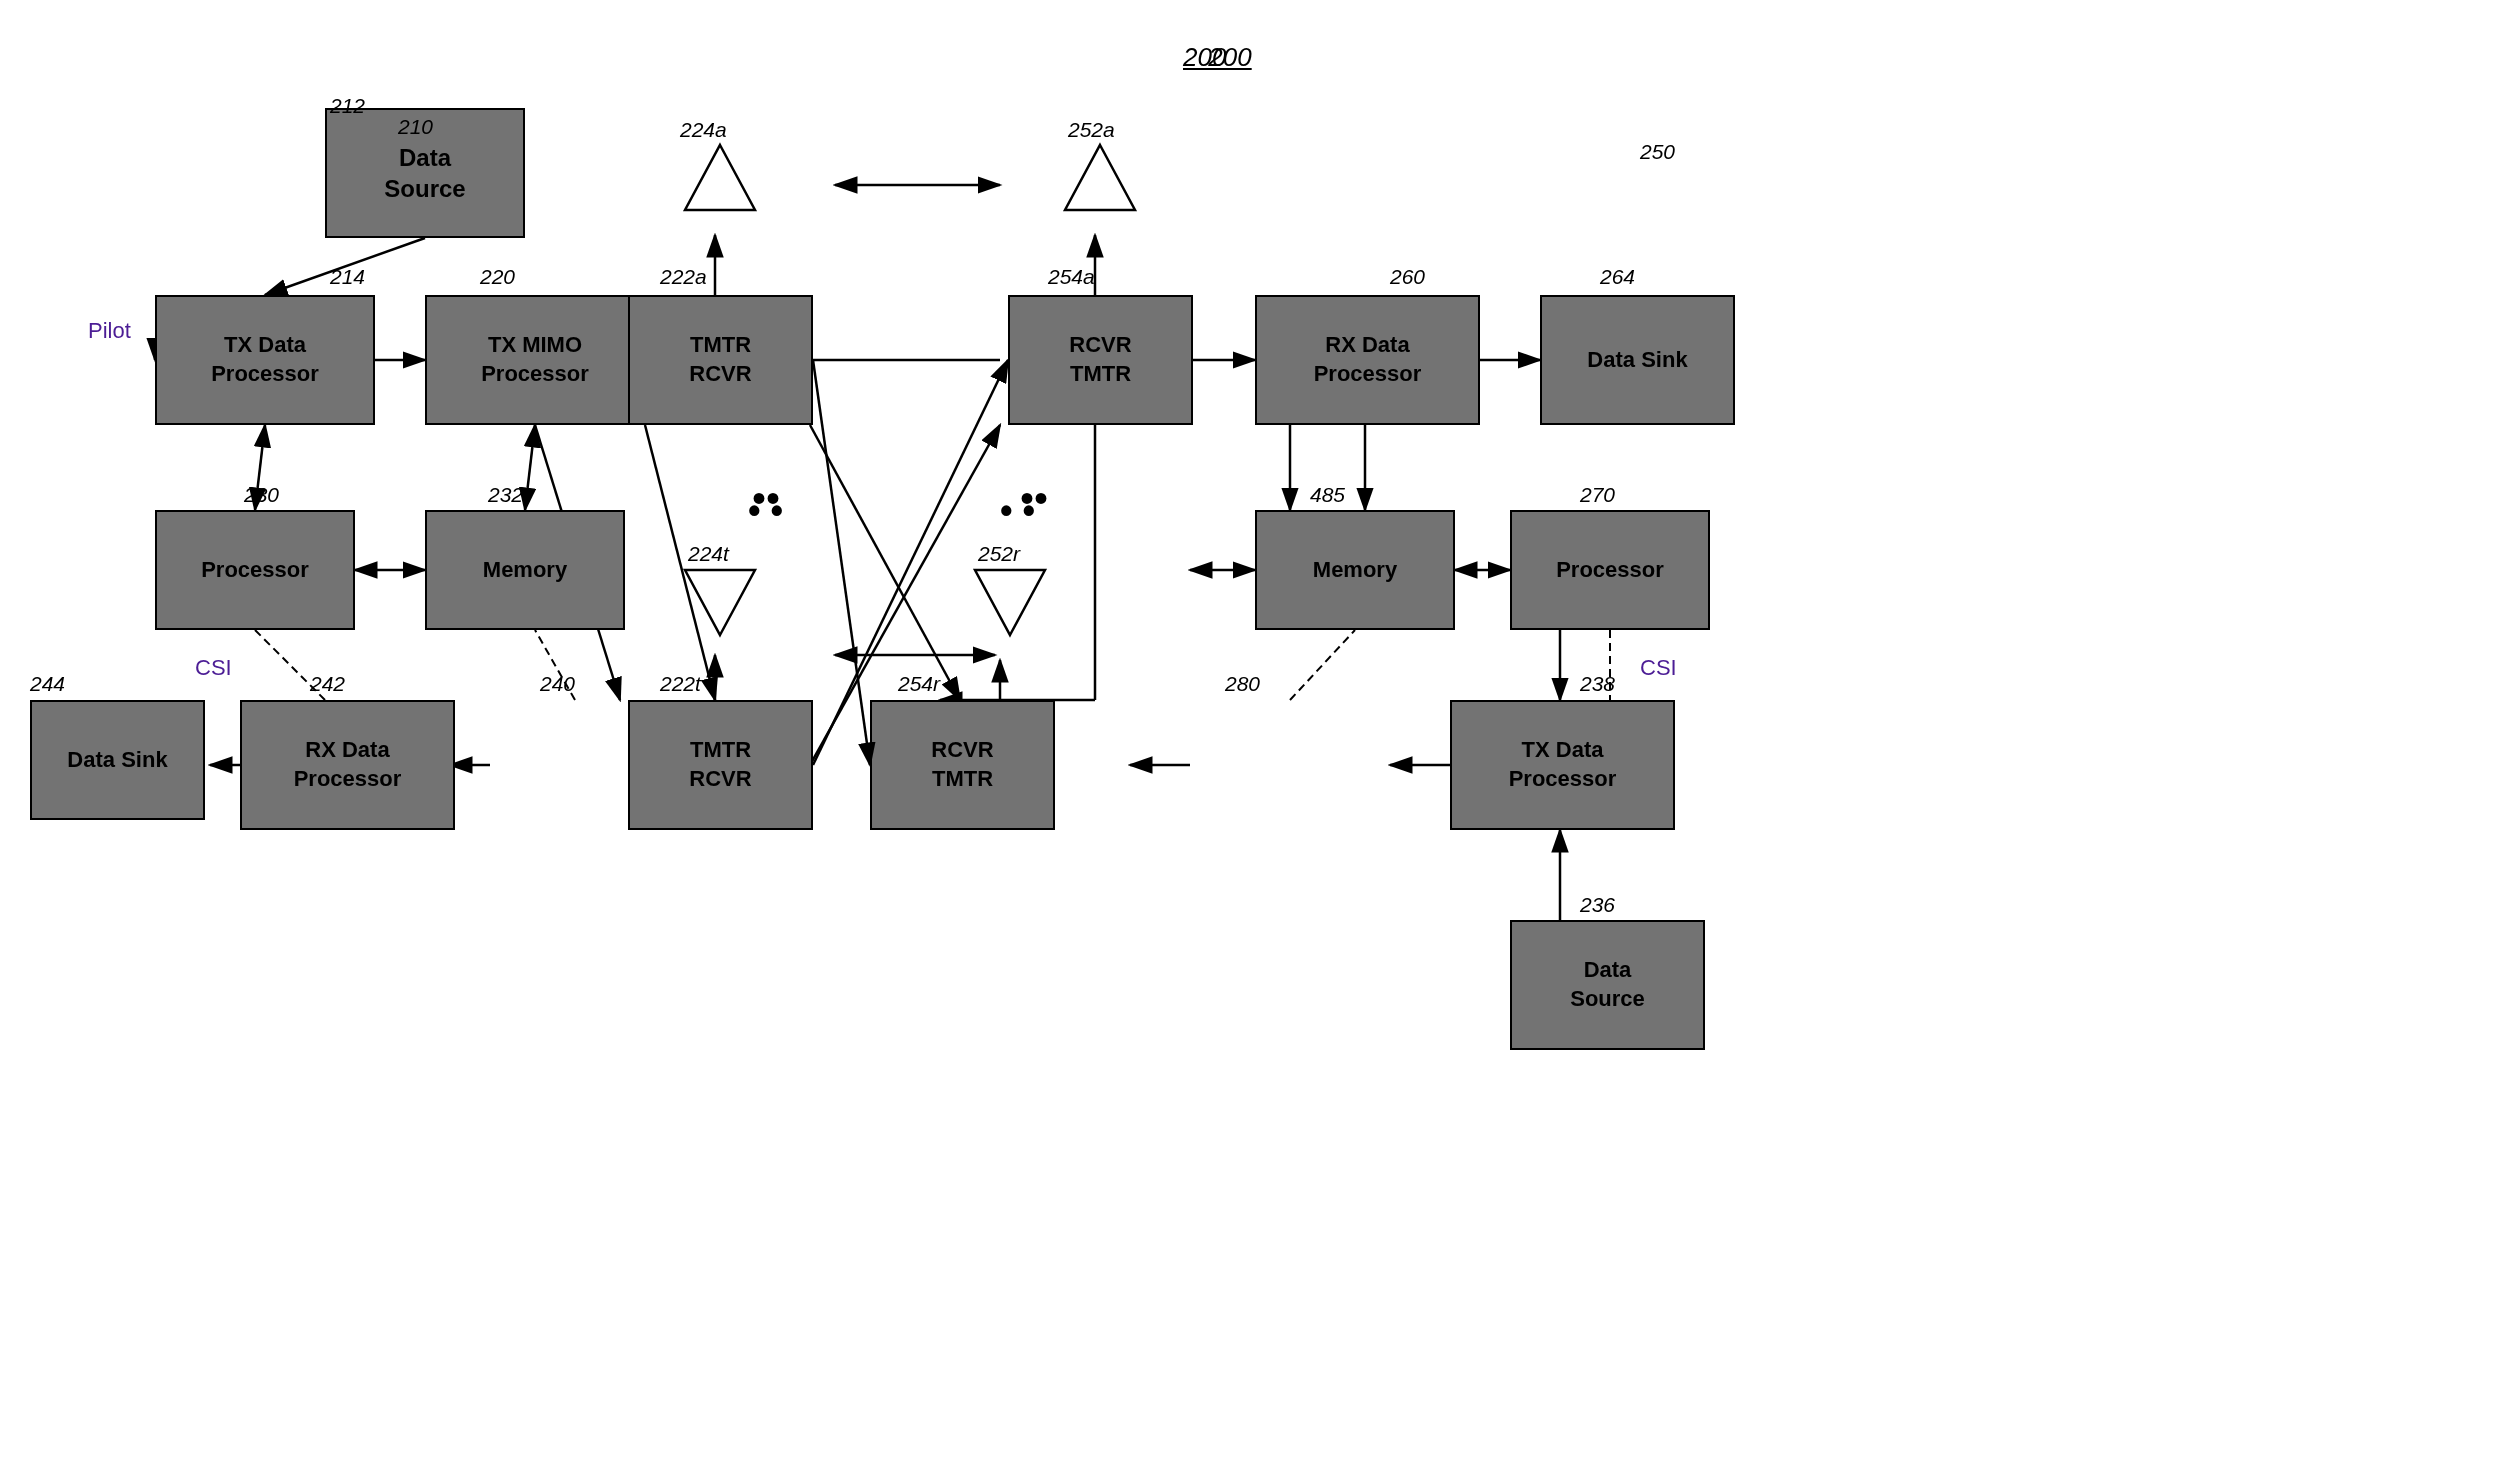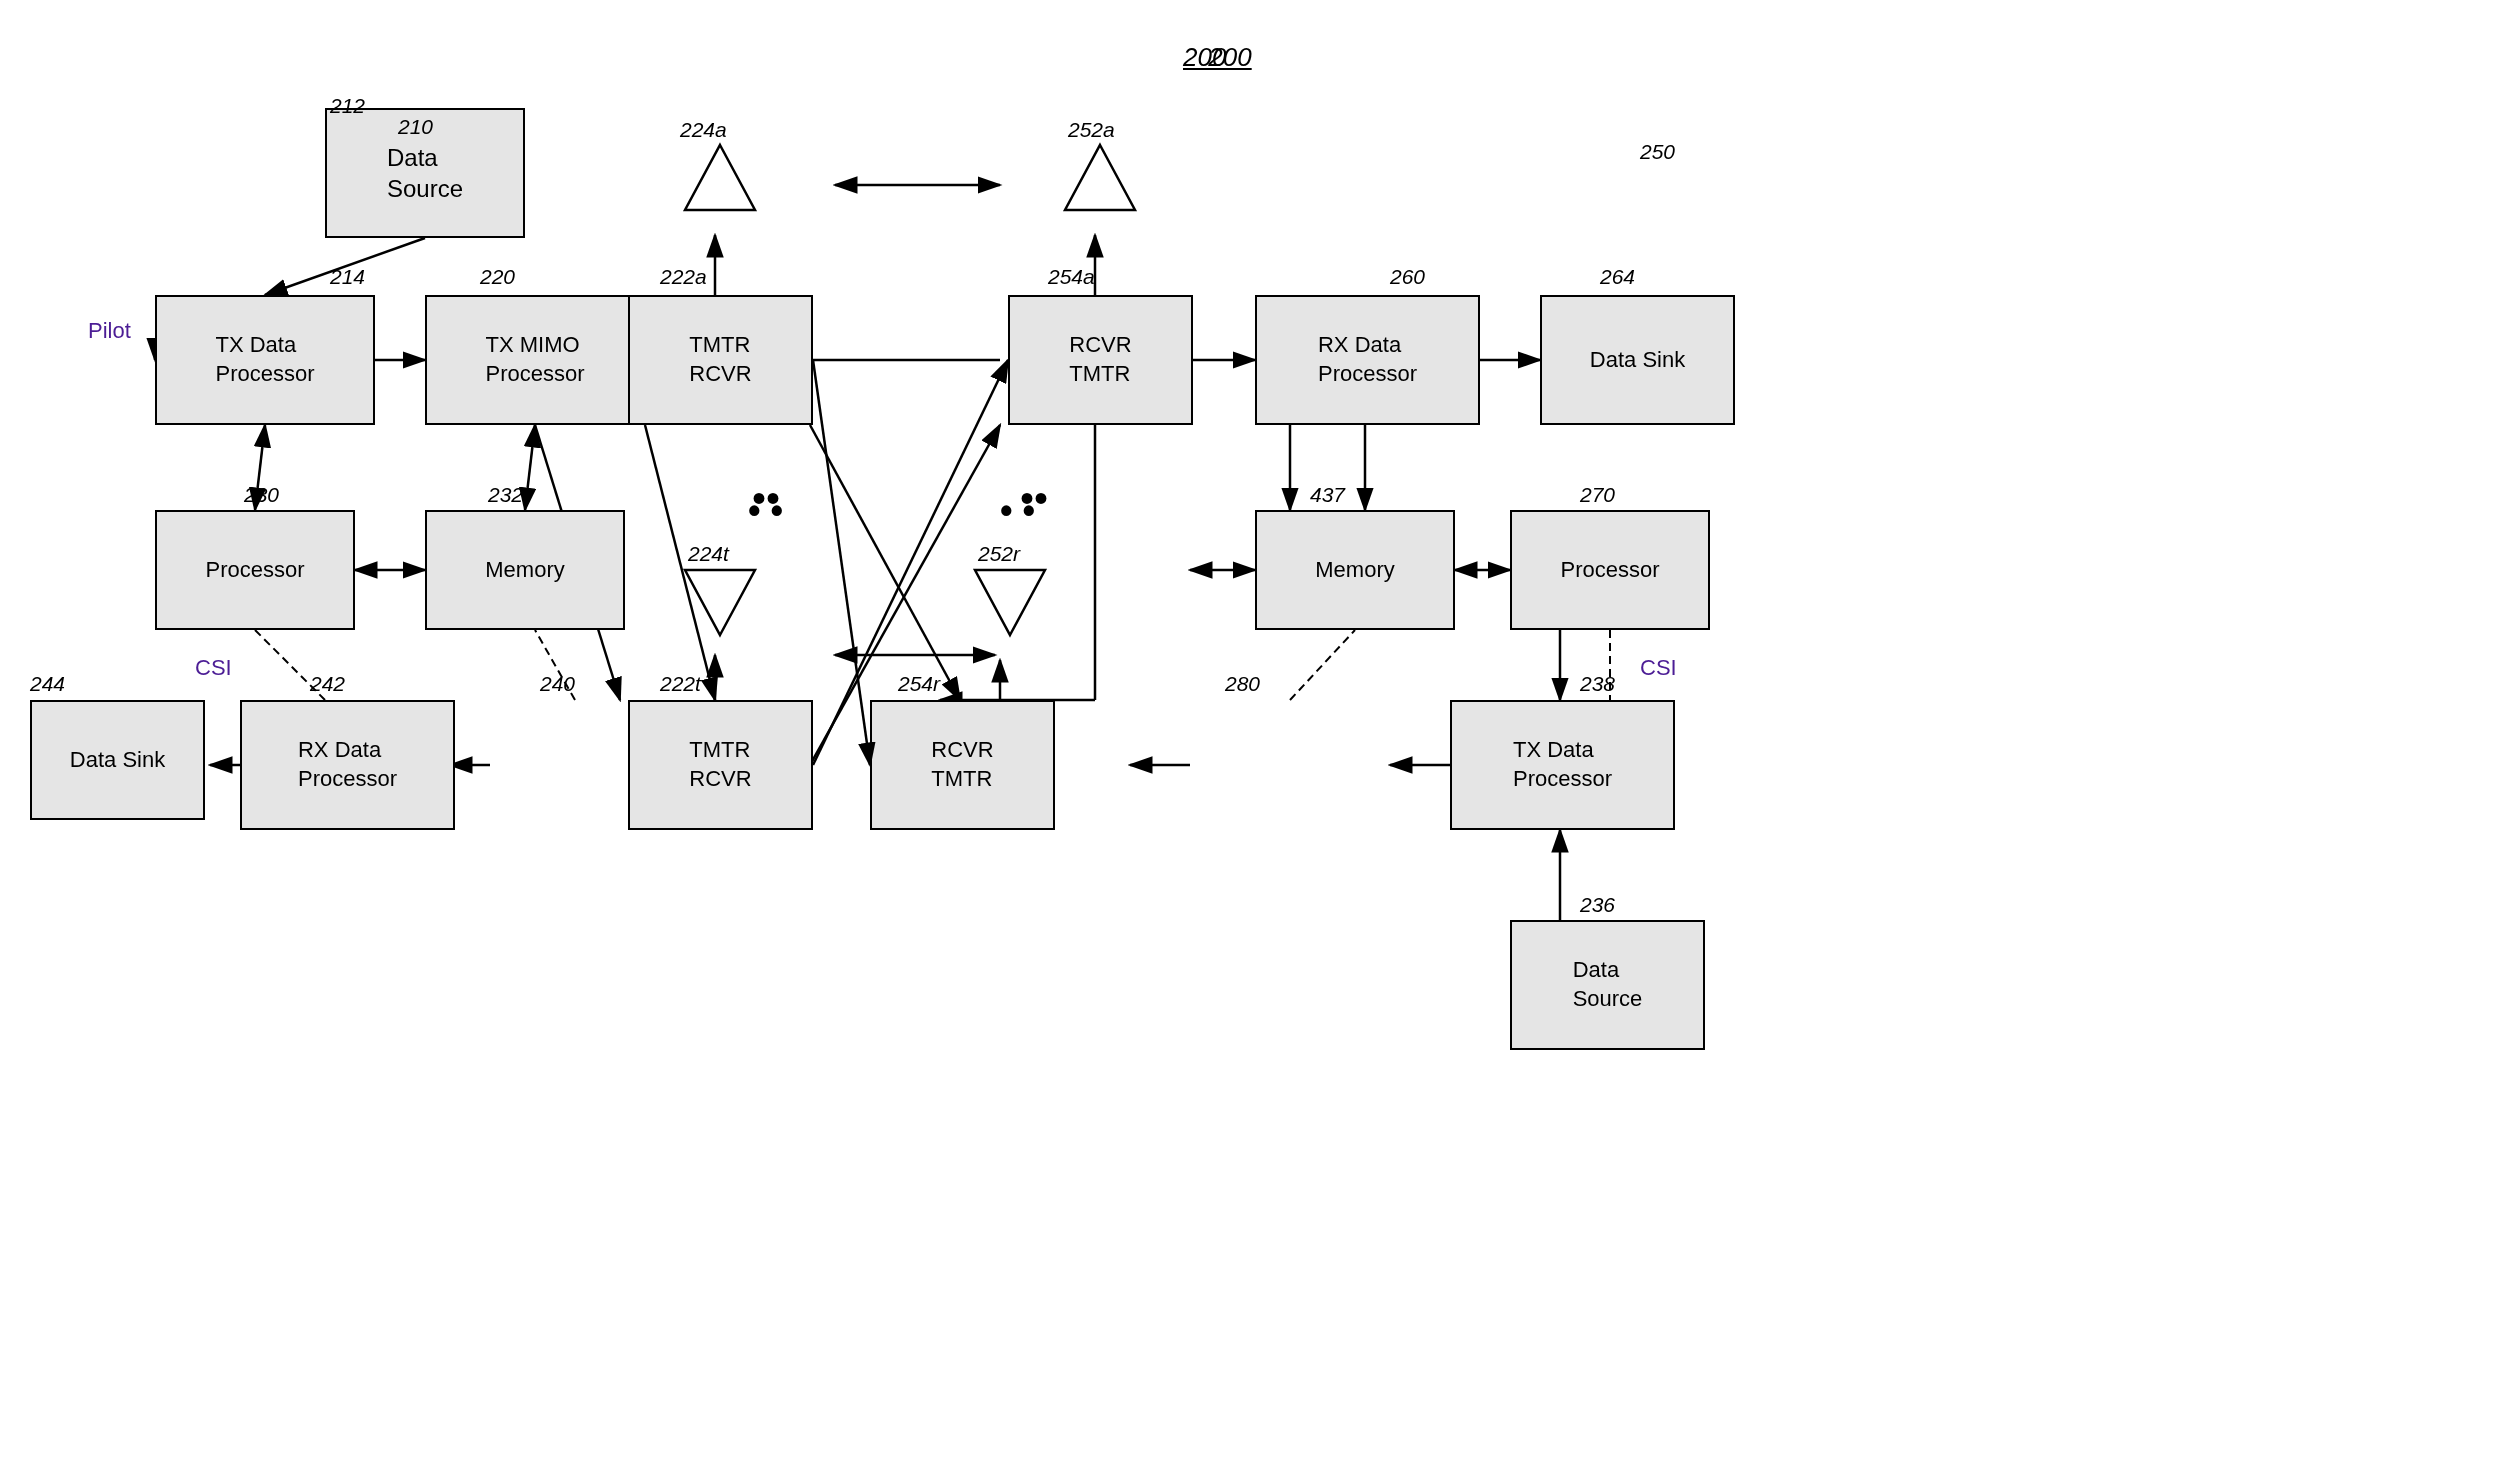--- a/index.html
+++ b/index.html
@@ -13,26 +13,27 @@
     }
     .diagram-container {
       position: absolute;
       top: 0; left: 0;
       width: 2449px;
       height: 1465px;
     }
     .box {
       position: absolute;
       border: 2.5px solid #000;
-      background: #e5e5e5;
+      background: #737373;
       display: flex;
       align-items: center;
       justify-content: center;
+      text-align: center;
       font-size: 22px;
-      font-weight: normal;
+      font-weight: bold;
       line-height: 1.3;
     }
     .label {
       position: absolute;
       font-size: 21px;
       font-style: italic;
       color: #000;
     }
     .text-label {
       position: absolute;
@@ -219,21 +220,21 @@
   <div class="label" style="left: 200px; top: 483px; margin-left: 44px;">230</div>
 
   <div class="box" style="left: 425px; top: 510px; width: 200px; height: 120px;">
     <span>Memory</span>
   </div>
   <div class="label" style="left: 488px; top: 483px;">232</div>
 
   <div class="box" style="left: 1255px; top: 510px; width: 200px; height: 120px;">
     <span>Memory</span>
   </div>
-  <div class="label" style="left: 1310px; top: 483px;">437</div>
+  <div class="label" style="left: 1310px; top: 483px;">485</div>
 
   <div class="box" style="left: 1510px; top: 510px; width: 200px; height: 120px;">
     <span>Processor</span>
   </div>
   <div class="label" style="left: 1580px; top: 483px;">270</div>
 
   <div style="position:absolute; left:748px; top:490px; font-size:36px; color:#000; font-weight:bold;">• •</div>
   <div style="position:absolute; left:1000px; top:490px; font-size:36px; color:#000; font-weight:bold;">• •</div>
 
   <div class="box" style="left: 628px; top: 700px; width: 185px; height: 130px;">

